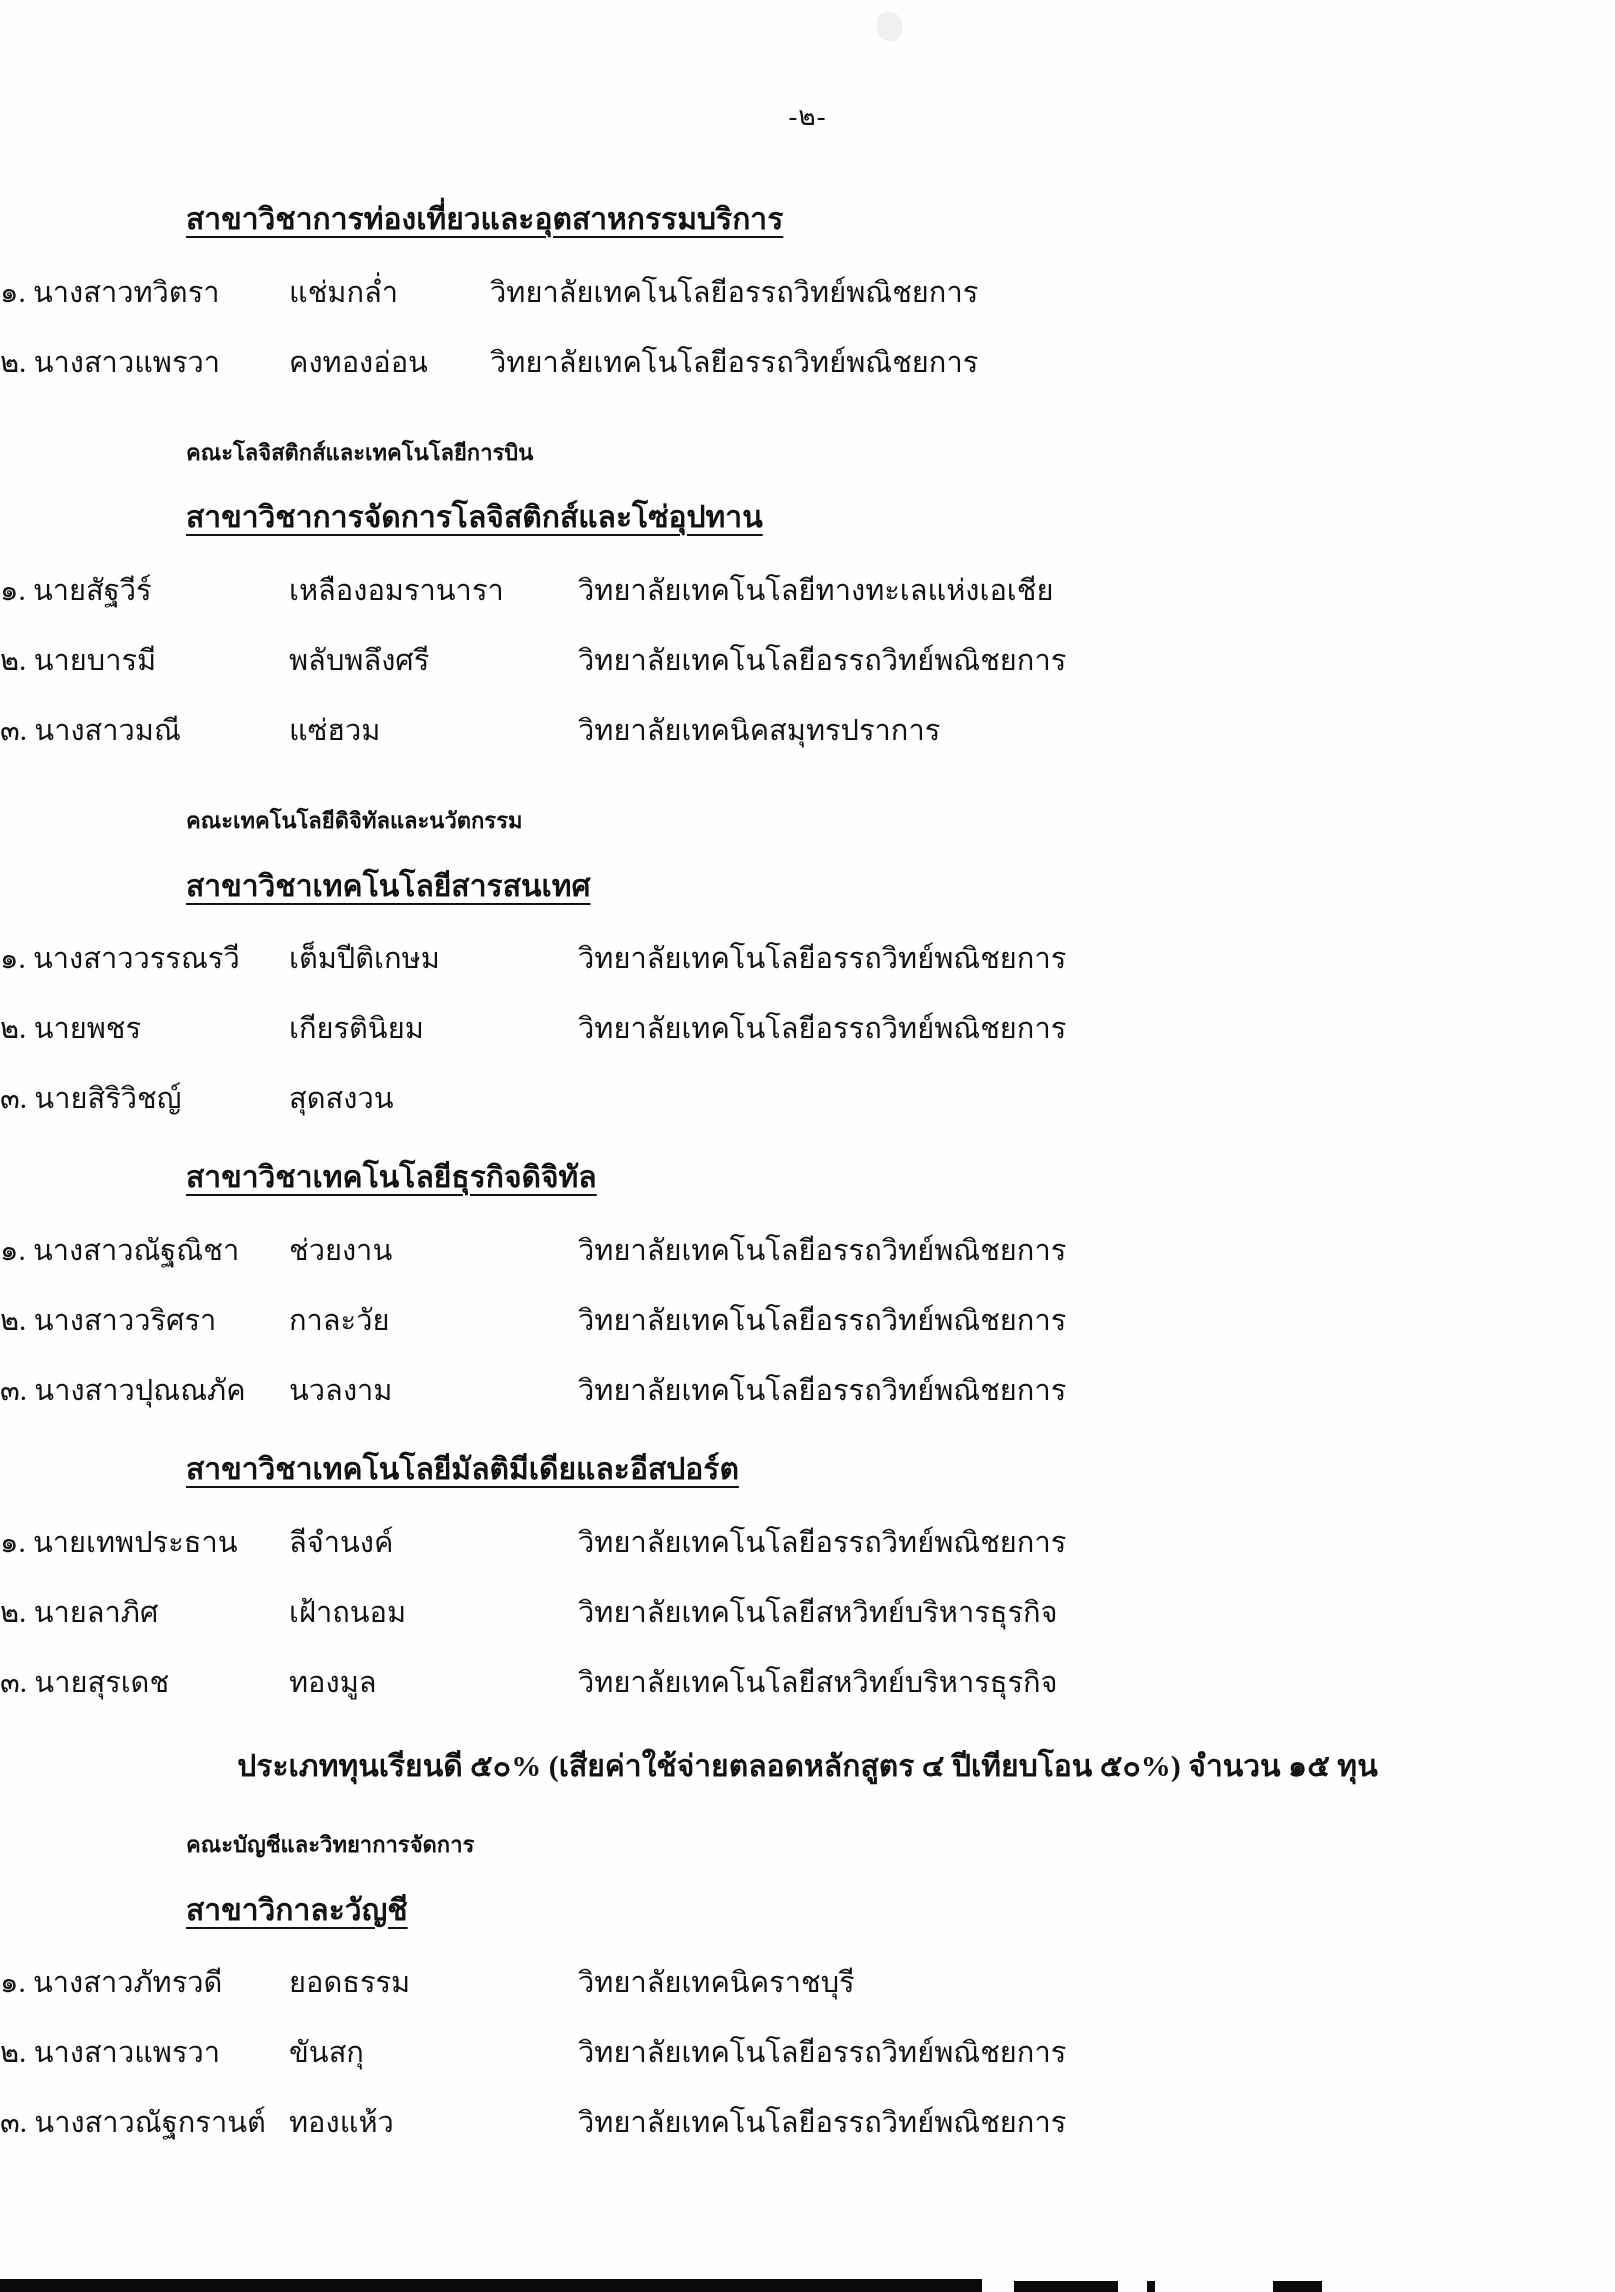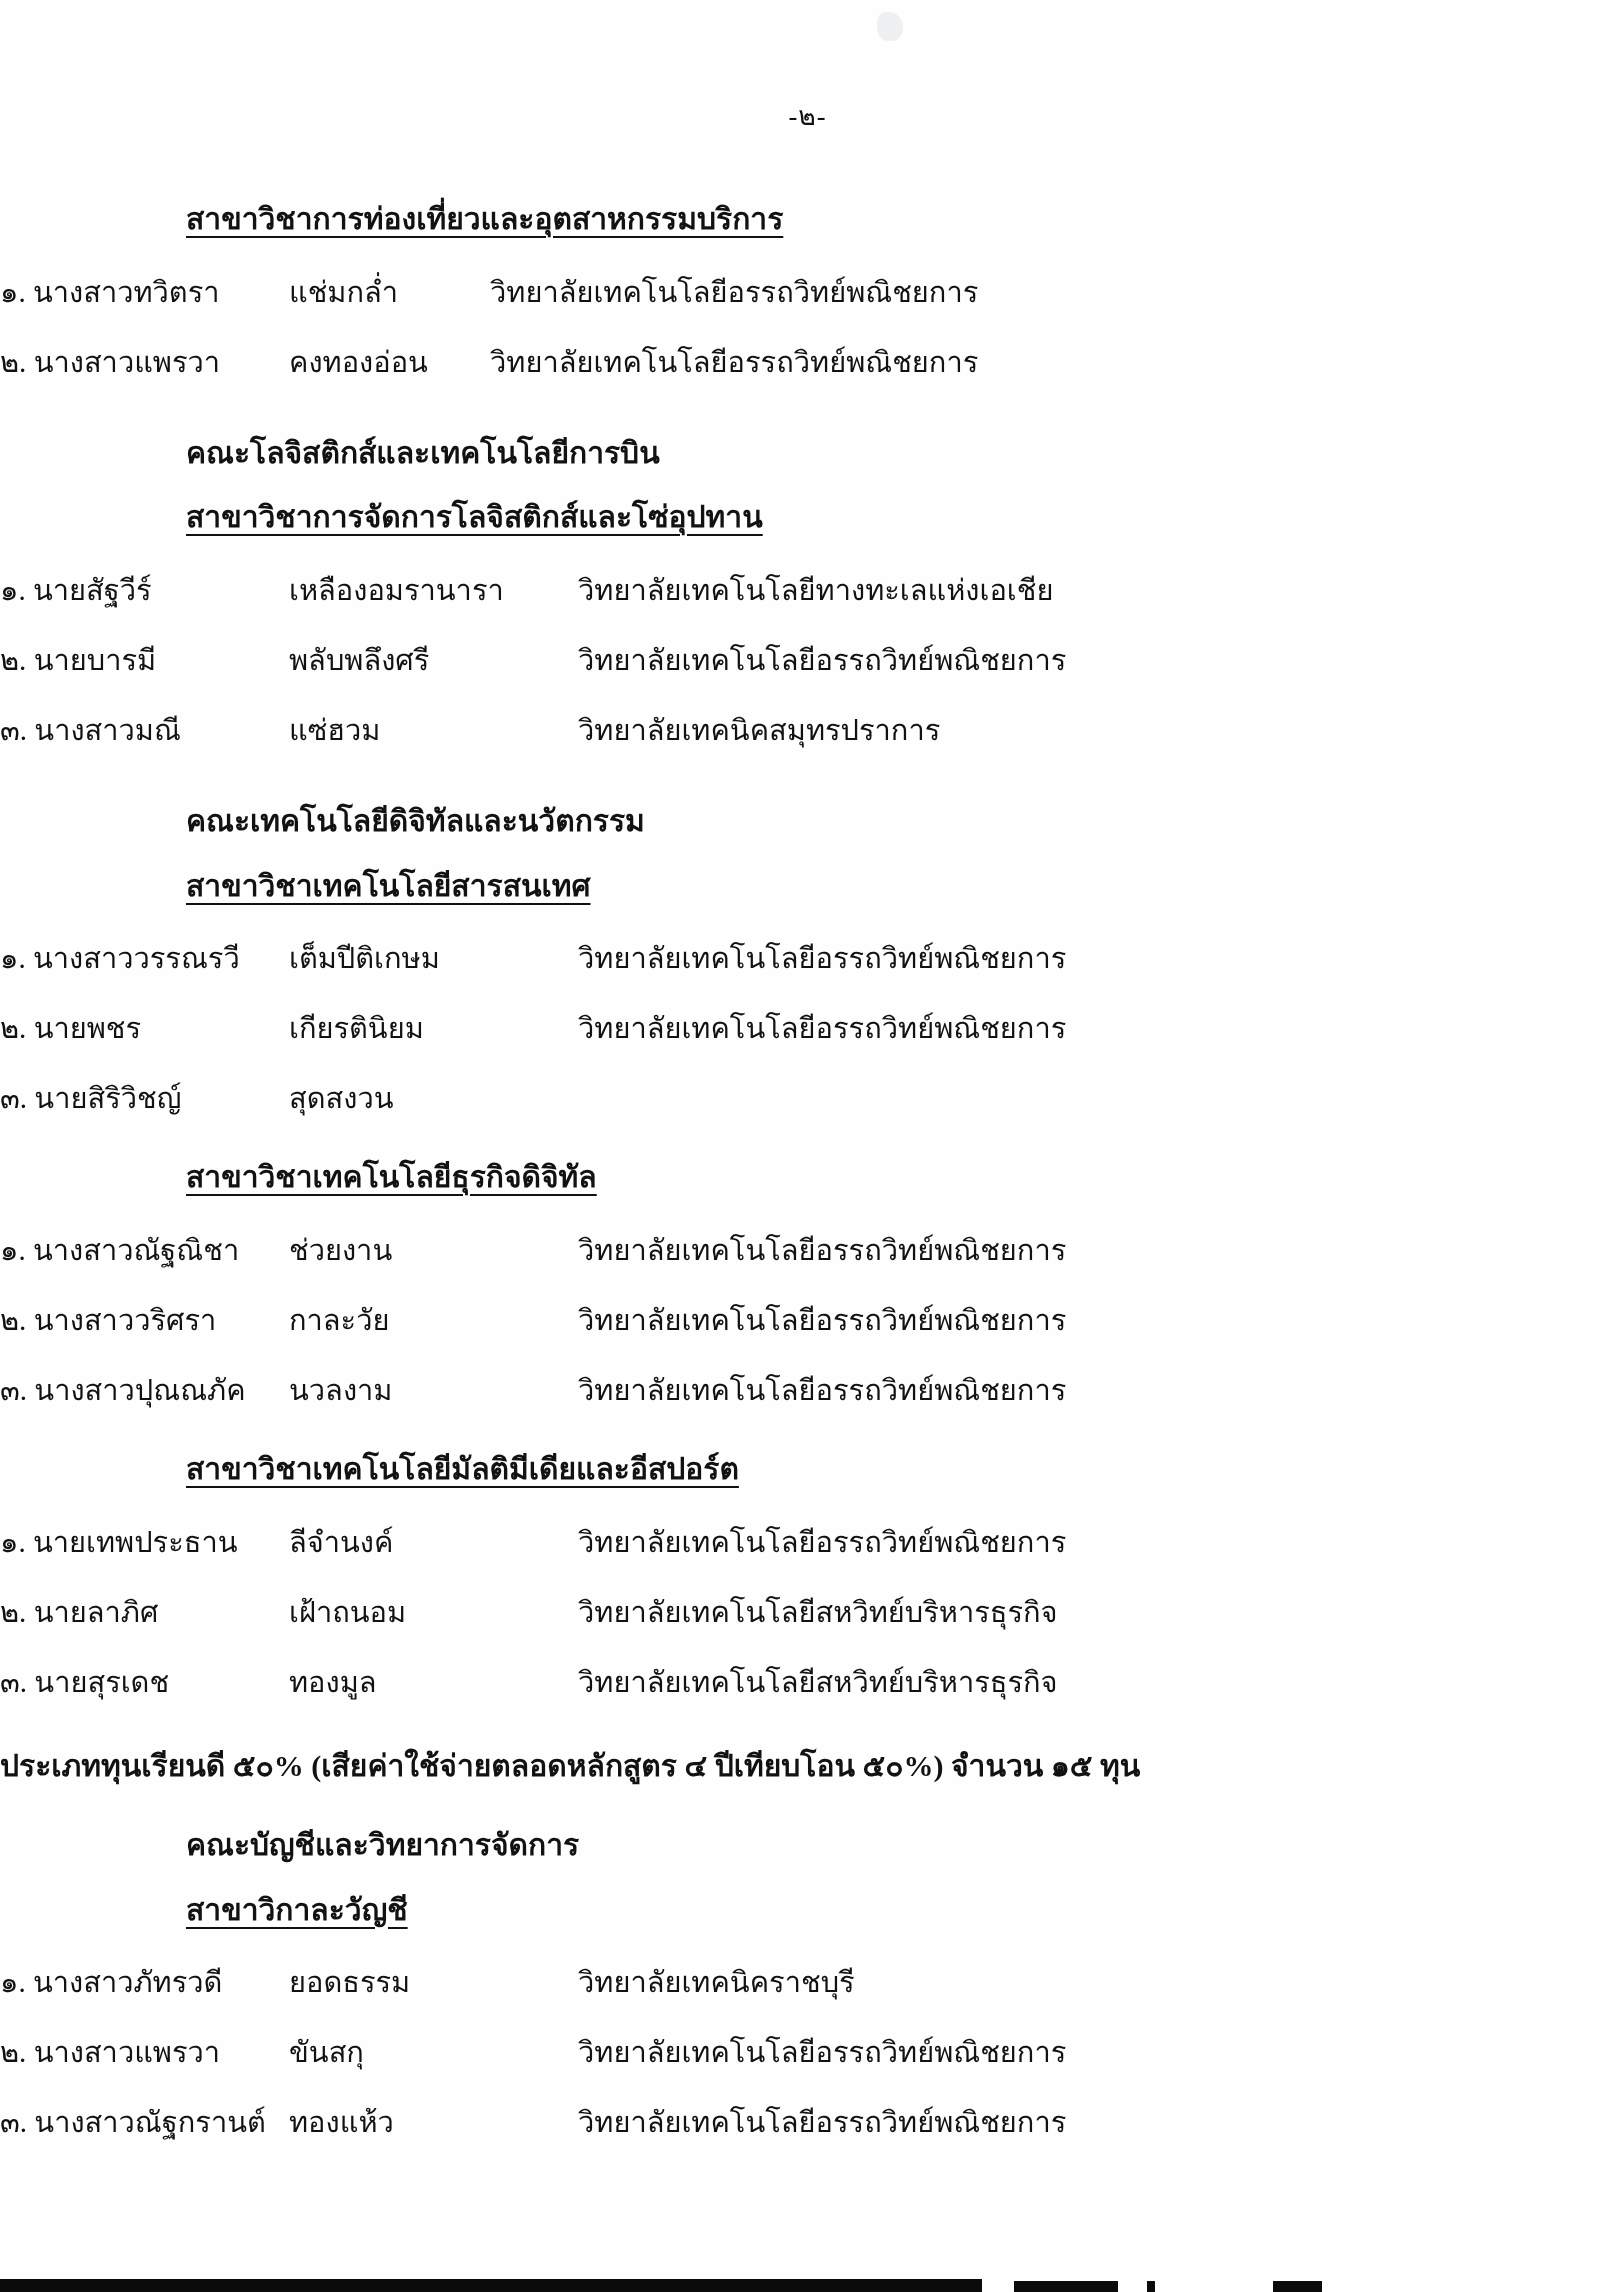--- a/index.html
+++ b/index.html
@@ -18,21 +18,21 @@
     top: 95px;
     left: 0;
     width: 100%;
     text-align: center;
     font-size: 26.5px;
     letter-spacing: 1px;
   }
   .content { padding-top: 0; }
   .faculty {
     margin: 33px 0 0 186px;
-    font-size: 30px;
+    font-size: 22px;
     font-weight: bold;
     line-height: 45px;
   }
   .dept {
     margin: 21px 0 0 186px;
     font-size: 30px;
     font-weight: bold;
     line-height: 45px;
   }
   .dept .u {
@@ -46,20 +46,21 @@
     height: 70px;
     display: grid;
     grid-template-columns: 289px 289px 1fr;
     align-items: center;
     font-size: 29px;
   }
   .rows.cols-narrow .row { grid-template-columns: 289px 201px 1fr; }
   .cell { white-space: nowrap; }
   .note {
     margin-top: 25.5px;
+    text-align: center;
     font-size: 30px;
     font-weight: bold;
     line-height: 47px;
   }
   .smudge {
     position: absolute;
     top: 11.8px; left: 877px;
     width: 25.5px; height: 29px;
     background: #eef0f2;
     border-radius: 40% 60% 50% 50%;

